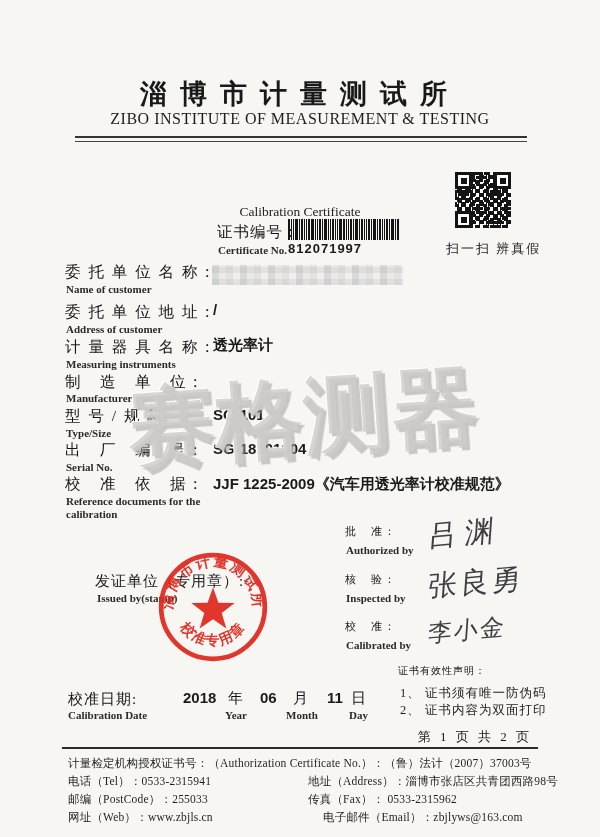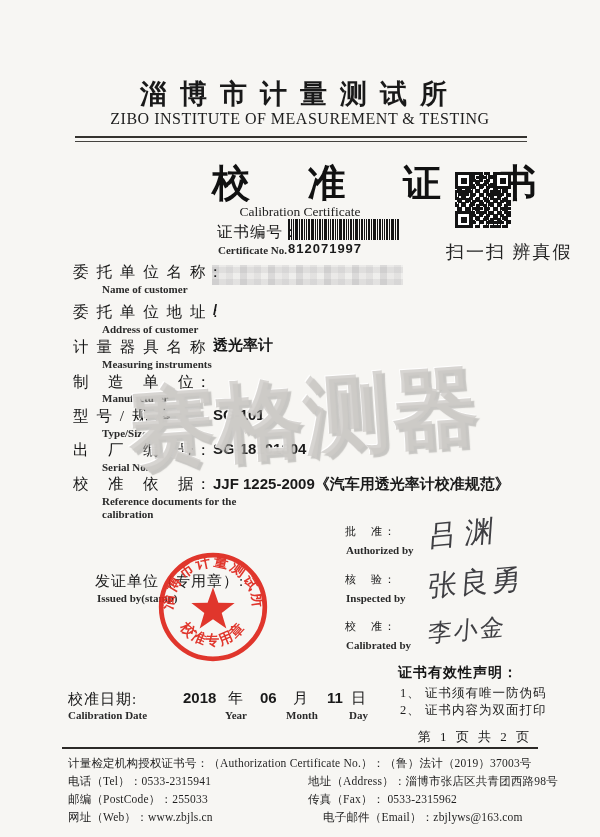--- a/index.html
+++ b/index.html
@@ -25,45 +25,45 @@
   .barcode{top:219px;left:288px;width:113px;height:21px;}
   .certno-num{top:241px;left:288px;width:113px;font-size:13px;font-family:"Liberation Sans","DejaVu Sans",sans-serif;font-weight:600;color:#1a1a1a;letter-spacing:1px;}
   
   .qr{top:172px;left:455px;width:56px;height:56px;
       background:
         conic-gradient(#141414 25%,transparent 0 50%,#141414 0 75%,transparent 0) 0 0/7px 7px,
         conic-gradient(#141414 25%,transparent 0 50%,#141414 0 75%,transparent 0) 2px 3px/9px 9px,
         #fdfdfd;}
   .finder{position:absolute;width:17px;height:17px;border:3px solid #141414;background:#fff;box-sizing:border-box;}
   .finder>div{position:absolute;left:2.5px;top:2.5px;width:6px;height:6px;background:#141414;}
-  .qr-caption{top:240px;left:446px;font-size:18px;letter-spacing:2px;color:#222;}
-  
-  .f-zh{left:73px;font-size:15.5px;letter-spacing:2px;color:#161616;white-space:nowrap;}
-  .f-en{left:66px;font-size:11px;width:150px;line-height:13px;margin-left:36px;}
+  .qr-caption{top:240px;left:446px;font-size:13px;letter-spacing:2px;color:#222;}
+  
+  .f-zh{left:65px;font-size:15.5px;letter-spacing:2px;color:#161616;white-space:nowrap;}
+  .f-en{left:66px;font-size:11px;width:150px;line-height:13px;}
   .f-val{left:213px;font-size:15px;font-family:"Liberation Sans","DejaVu Sans",sans-serif;font-weight:600;color:#1a1a1a;white-space:nowrap;}
   .redacted{top:265px;left:212px;width:191px;height:20px;opacity:.55;
       background:
         repeating-linear-gradient(90deg,rgba(60,60,70,.25) 0 7px,rgba(120,120,130,.12) 7px 14px,rgba(90,90,100,.2) 14px 21px,rgba(150,150,160,.08) 21px 28px),
         repeating-linear-gradient(0deg,rgba(70,70,80,.18) 0 6px,rgba(160,160,170,.08) 6px 12px);}
   
   .watermark{top:360px;left:128px;font-size:86px;font-weight:800;letter-spacing:2px;
       color:rgba(205,203,199,.8);
       text-shadow:3px 3px 1px rgba(160,158,154,.55),-1px -1px 0 rgba(255,255,255,.9);
       transform:rotate(-4deg);white-space:nowrap;pointer-events:none;}
   
   .issued-zh{top:572px;left:95px;font-size:15px;letter-spacing:1px;color:#1b1b1b;}
   .issued-en{top:592px;left:97px;font-size:11px;}
   .stamp{top:550px;left:156px;width:114px;height:114px;opacity:.93;}
   
   .sig-zh{left:345px;font-size:11px;letter-spacing:2px;color:#161616;}
   .sig-en{left:346px;font-size:11px;}
   .sig-name{left:428px;font-size:29px;color:#26262b;letter-spacing:8px;white-space:nowrap;
       transform:rotate(-5deg) skewX(-9deg);opacity:.88;}
   
-  .valid-title{top:664px;left:398px;font-size:14px;font-weight:700;letter-spacing:1px;color:#151515;}
+  .valid-title{top:664px;left:398px;font-size:10px;font-weight:400;letter-spacing:1px;color:#151515;}
   .valid-item{left:400px;font-size:12.5px;letter-spacing:1px;color:#1c1c1c;}
   
   .date-zh{top:690px;left:68px;font-size:15px;letter-spacing:1px;color:#151515;}
   .date-en{top:709px;left:68px;font-size:11px;}
   .date-num{top:689px;font-size:15px;font-family:Liberation Sans, sans-serif;font-weight:700;color:#1a1a1a;}
   .date-unit{top:689px;font-size:15px;color:#151515;}
   .date-sub{top:709px;font-size:11px;}
   
   .pageno{top:728px;left:332px;width:200px;text-align:right;font-size:13px;letter-spacing:3px;color:#1a1a1a;}
   .rule-bottom{top:747px;left:62px;width:476px;height:0;border-top:2.5px solid #2c2a27;}
@@ -71,21 +71,20 @@
 </style>
 </head>
 <body>
 
 <div id="page">
 
   <div class="abs zh org-zh">淄博市计量测试所</div>
   <div class="abs zh org-en">ZIBO INSTITUTE OF MEASUREMENT &amp; TESTING</div>
   <div class="abs rule-top"></div>
 
-  <div class="abs zh title-zh">校 准 证 书</div>
   <div class="abs zh title-en">Calibration Certificate</div>
 
   <div class="abs zh certno-zh">证书编号：</div>
   <div class="abs en certno-en">Certificate No.</div>
   <div class="abs barcode">
     <svg width="113" height="21" viewBox="0 0 113 21" fill="#141414">
       <rect x="0" width="2" height="21"></rect>
         <rect x="3" width="1" height="21"></rect>
         <rect x="5" width="1" height="21"></rect>
       <rect x="7" width="3" height="21"></rect>
@@ -217,21 +216,21 @@
   <div class="abs date-num" style="left:260px">06</div>
   <div class="abs zh date-unit" style="left:293px">月</div>
   <div class="abs en date-sub" style="left:286px">Month</div>
   <div class="abs date-num" style="left:327px">11</div>
   <div class="abs zh date-unit" style="left:351px">日</div>
   <div class="abs en date-sub" style="left:349px">Day</div>
 
   <div class="abs zh pageno">第 1 页 共 2 页</div>
   <div class="abs rule-bottom"></div>
 
-  <div class="abs zh foot" style="top:756px;left:68px">计量检定机构授权证书号：（Authorization Certificate No.）：（鲁）法计（2019）37003号</div>
+  <div class="abs zh foot" style="top:756px;left:68px">计量检定机构授权证书号：（Authorization Certificate No.）：（鲁）法计（2007）37003号</div>
   <div class="abs zh foot" style="top:774px;left:68px">电话（Tel）：0533-2315941</div>
   <div class="abs zh foot" style="top:774px;left:308px">地址（Address）：淄博市张店区共青团西路98号</div>
   <div class="abs zh foot" style="top:792px;left:68px">邮编（PostCode）：255033</div>
   <div class="abs zh foot" style="top:792px;left:308px">传真（Fax）：  0533-2315962</div>
   <div class="abs zh foot" style="top:810px;left:68px">网址（Web）：www.zbjls.cn</div>
   <div class="abs zh foot" style="top:810px;left:323px">电子邮件（Email）：zbjlyws@163.com</div>
 
 </div>
 
 </body></html>

